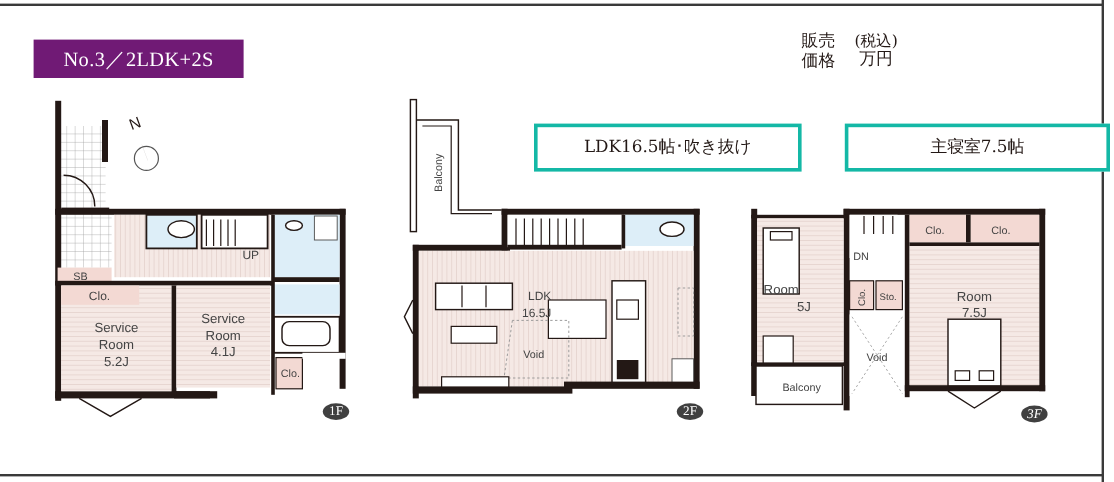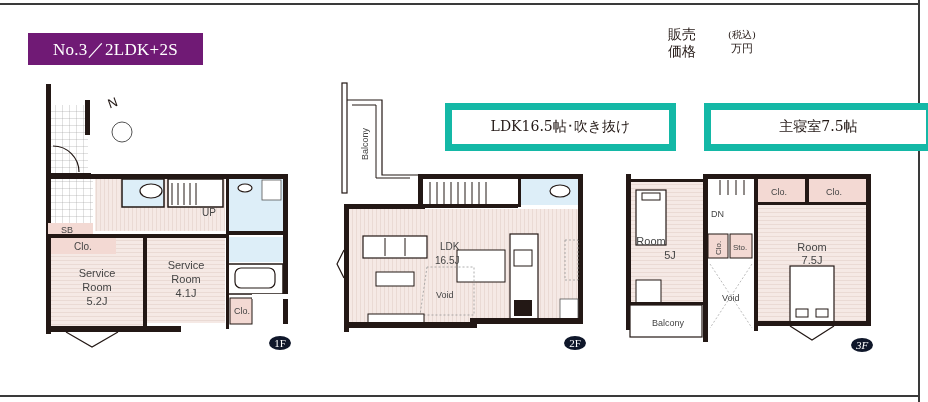--- a/index.html
+++ b/index.html
@@ -2,28 +2,28 @@
 <html><head>
 <meta charset="utf-8">
 <style>
   html,body{margin:0;padding:0;background:#fff;}
   body{width:928px;height:402px;position:relative;overflow:hidden;font-family:"DejaVu Serif","Liberation Serif",serif;color:#231815;}
   .frame-top{position:absolute;left:0;top:3px;width:920px;height:2px;background:#3a3a3a;}
   .frame-bot{position:absolute;left:0;top:395px;width:920px;height:2px;background:#3a3a3a;}
   .frame-right{position:absolute;left:918px;top:0;width:2px;height:402px;background:#3a3a3a;}
   .plan-badge{position:absolute;left:28px;top:33px;width:175px;height:32px;background:#701a75;color:#fff;font-family:"Liberation Serif",serif;font-size:17px;display:flex;align-items:center;justify-content:center;letter-spacing:0.3px;}
   .specs{position:absolute;left:200px;top:34px;font-family:"DejaVu Serif",serif;font-size:14px;line-height:20px;color:#231815;white-space:nowrap;}
-  .price{position:absolute;left:668px;top:26px;display:flex;align-items:center;gap:16px;}
+  .price{position:absolute;left:668px;top:26px;display:flex;align-items:center;}
   .price-label{font-size:14px;line-height:17px;font-family:"DejaVu Serif",serif;width:34px;margin-right:4px;}
   .price-value{font-family:"Liberation Serif",serif;font-size:56px;line-height:56px;color:#b8321f;letter-spacing:1px;background:linear-gradient(90deg,#d9562a,#a8241c);-webkit-background-clip:text;background-clip:text;-webkit-text-fill-color:transparent;}
   .price-unit{margin-left:6px;display:flex;flex-direction:column;align-items:center;font-family:"DejaVu Serif",serif;}
-  .price-unit .tax{font-size:10px;line-height:11px;}
-  .price-unit .yen{font-size:11px;line-height:18px;}
-  .feature{position:absolute;top:103px;height:34px;border:7px solid #14b8a6;background:#fff;display:flex;align-items:center;justify-content:center;font-family:"DejaVu Serif",serif;font-size:14px;}
-  .floor-badge{position:absolute;width:22px;height:14px;border-radius:50%;background:#0f172a;color:#fff;font-family:"Liberation Serif",serif;font-size:11px;display:flex;align-items:center;justify-content:center;}
+  .price-unit .tax{font-size:13px;line-height:11px;}
+  .price-unit .yen{font-size:14px;line-height:18px;}
+  .feature{position:absolute;top:103px;height:34px;border:3px solid #14b8a6;background:#fff;display:flex;align-items:center;justify-content:center;font-family:"DejaVu Serif",serif;font-size:14px;}
+  .floor-badge{position:absolute;width:22px;height:14px;border-radius:50%;background:#404040;color:#fff;font-family:"Liberation Serif",serif;font-size:11px;display:flex;align-items:center;justify-content:center;}
   svg text{font-family:"Liberation Sans",sans-serif;}
 </style>
 </head>
 <body>
 
 <div class="frame-top"></div>
 <div class="frame-bot"></div>
 <div class="frame-right"></div>
 
 <div class="plan-badge">No.3／2LDK+2S</div>

